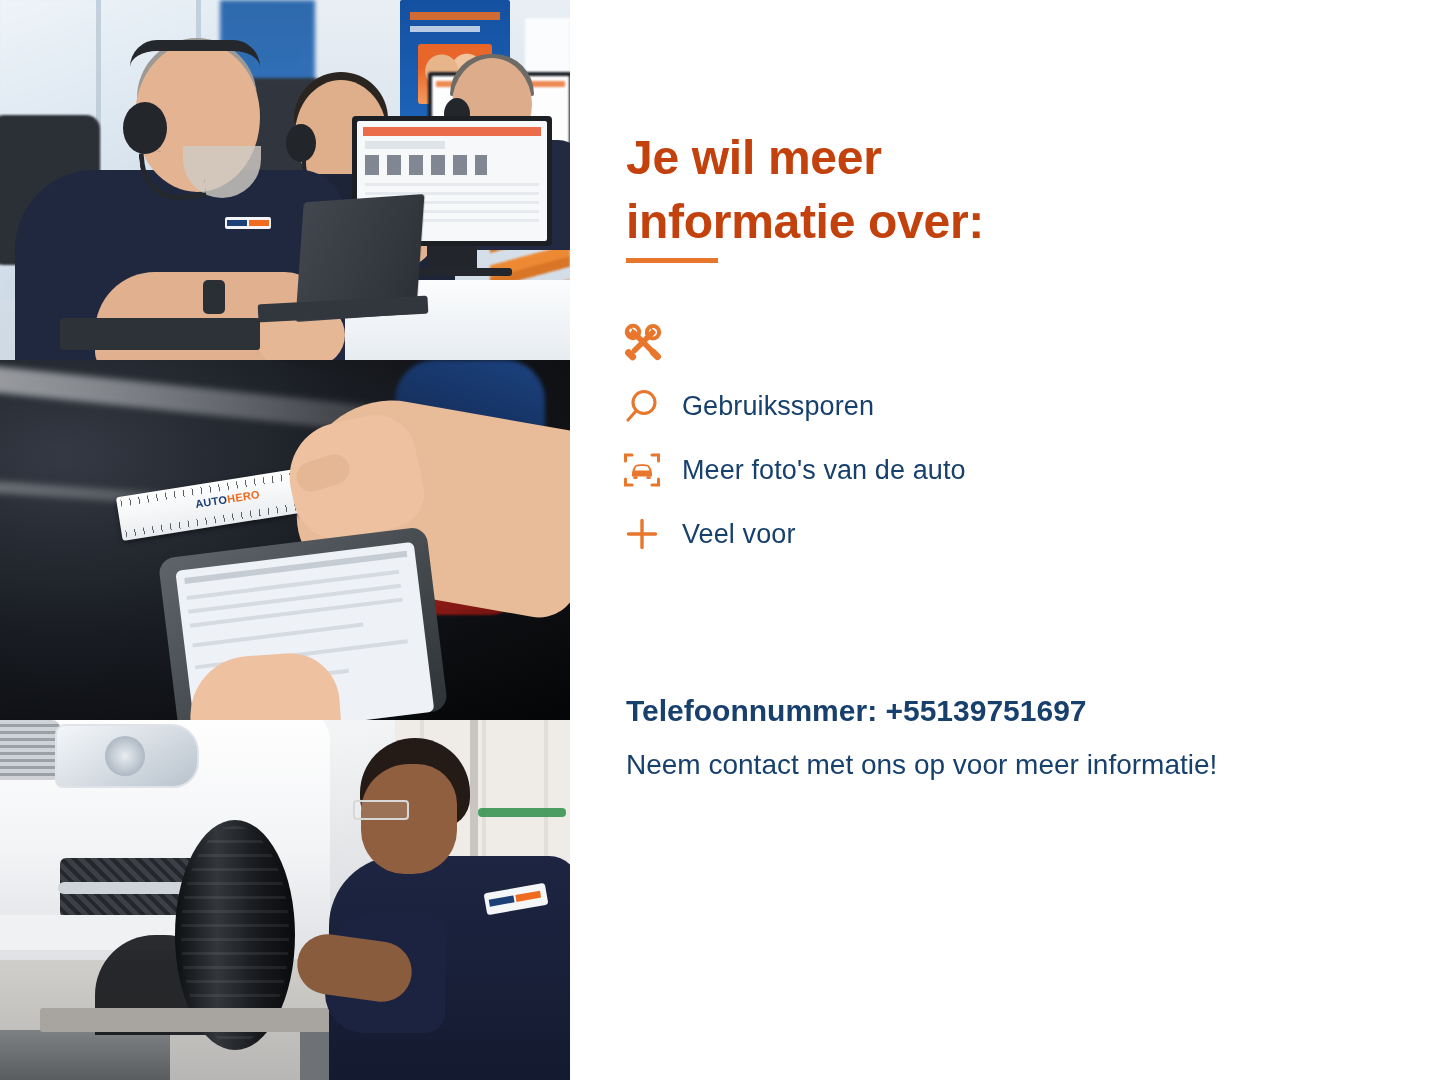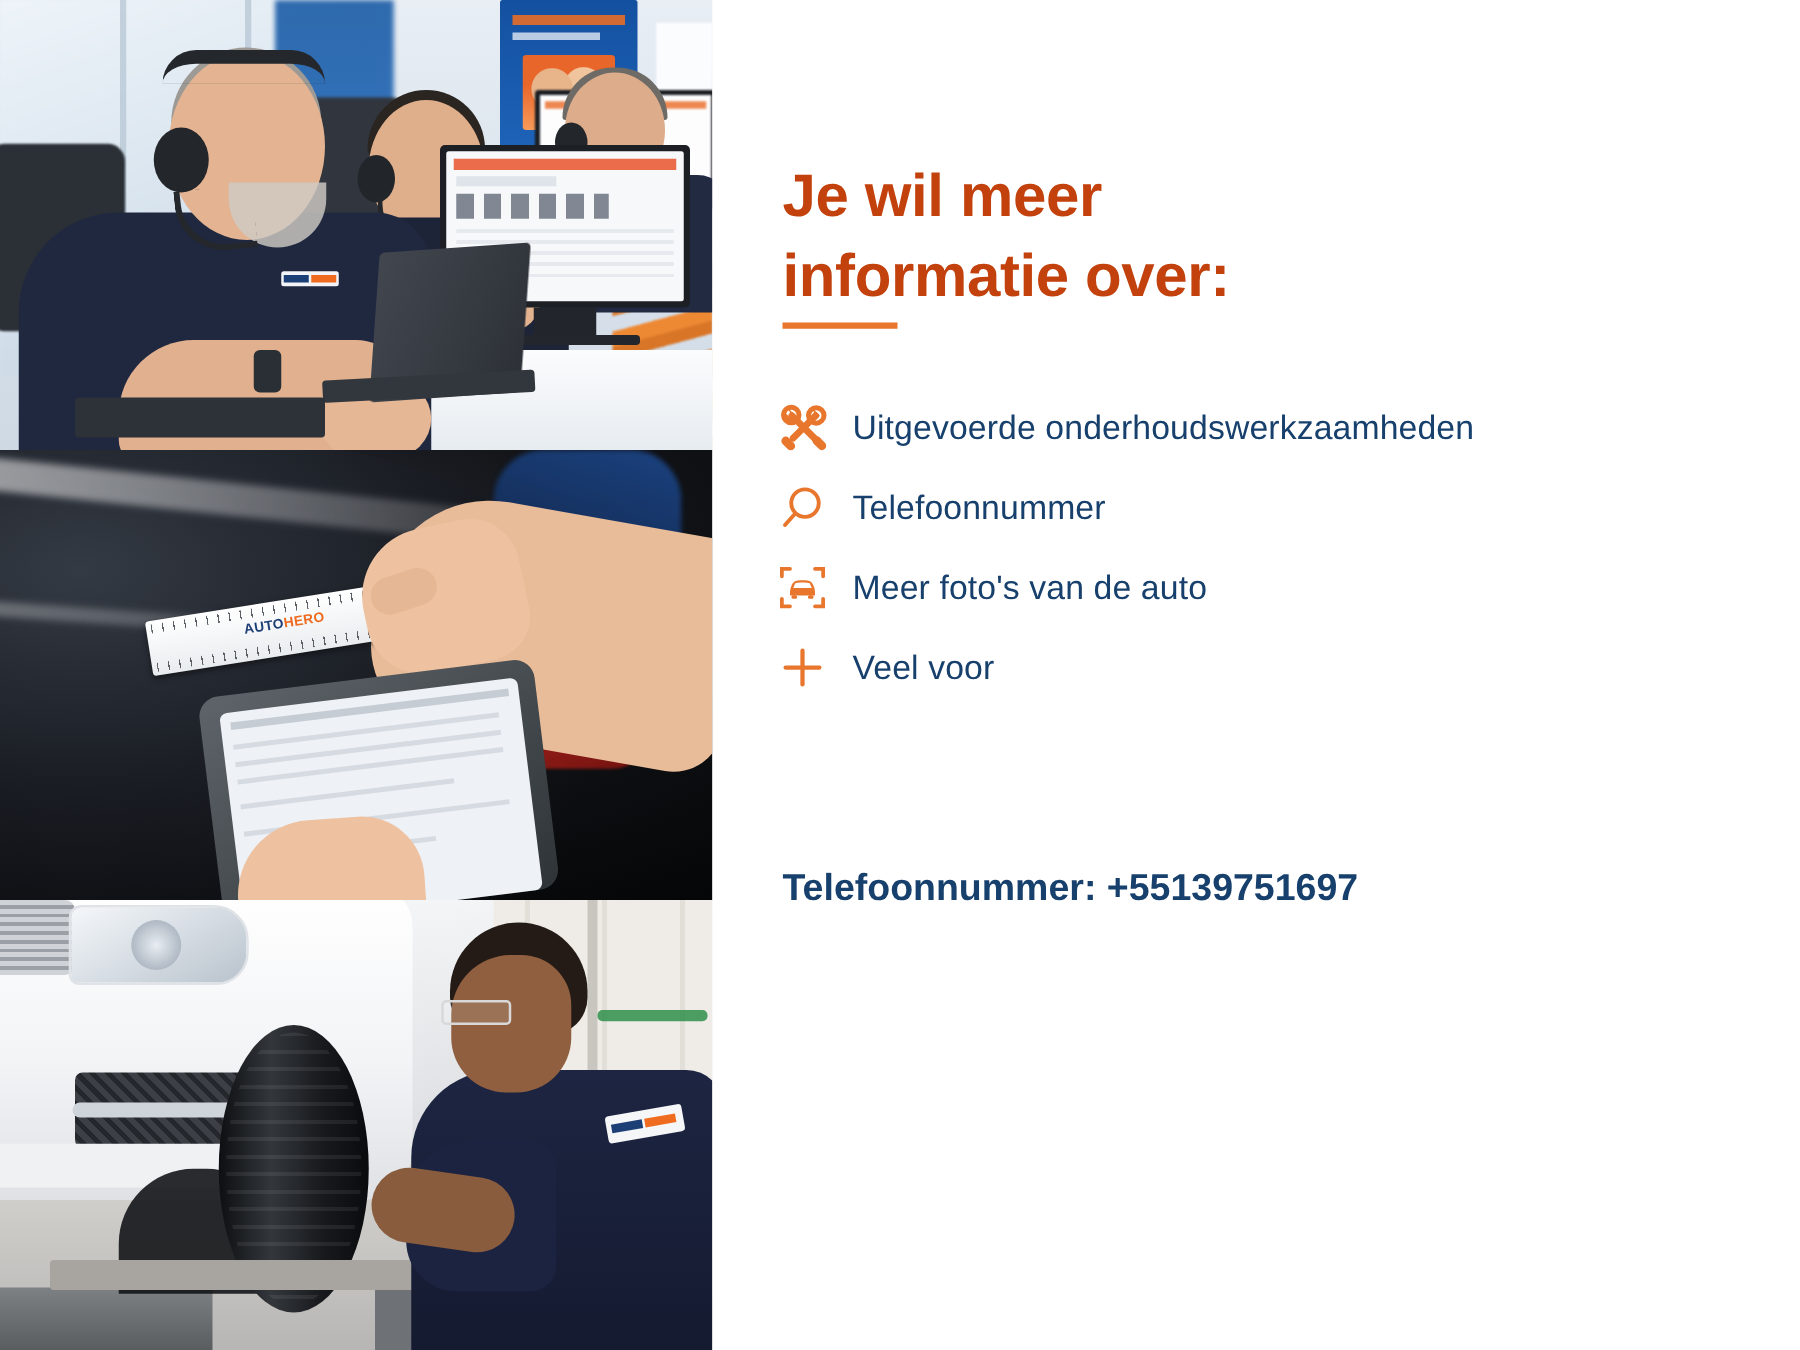--- a/index.html
+++ b/index.html
@@ -373,31 +373,30 @@
             </g>
             <path d="M6 3 L11.5 8.5 L8.5 11.5 L3 6 C1.5 10 4 15 8.5 15 L12 11.5 L8.5 8 Z" fill="#E8762C"></path>
             <circle cx="9" cy="9" r="6.2" fill="none" stroke="#E8762C" stroke-width="4"></circle>
             <path d="M5.2 5 L13 12.8" stroke="#fff" stroke-width="0" fill="none"></path>
             <circle cx="29" cy="9.3" r="6.2" fill="none" stroke="#E8762C" stroke-width="4"></circle>
             <path d="M26 3.5 L32 9.5 L29 12.5" fill="#E8762C"></path>
             <path d="M29.4 29.5 L33.5 33.6" stroke="#E8762C" stroke-width="7" stroke-linecap="round"></path>
             <path d="M4.6 29.8 L8.6 33.8" stroke="#E8762C" stroke-width="7" stroke-linecap="round"></path>
           </svg>
         </span>
-        <span class="tx">Uitgevoerde onderhoudswerkzaamheden</span>
       </div>
 
       <div class="feat">
         <span class="ic">
           <svg width="36" height="36" viewBox="0 0 36 36">
             <circle cx="20" cy="14.5" r="11" fill="none" stroke="#E8762C" stroke-width="3.1"></circle>
             <path d="M12 23 L4 32" stroke="#E8762C" stroke-width="3.1" stroke-linecap="round"></path>
           </svg>
         </span>
-        <span class="tx">Telefoonnummer</span>
+        <span class="tx">Gebruikssporen</span>
       </div>
 
       <div class="feat">
         <span class="ic">
           <svg width="36" height="36" viewBox="0 0 36 36">
             <g stroke="#E8762C" stroke-width="3" fill="none" stroke-linecap="round">
               <path d="M1.5 9 V3 H8"></path>
                 <path d="M28 3 H34.5 V9"></path>
               <path d="M34.5 27 V33 H28"></path>
                 <path d="M8 33 H1.5 V27"></path>
@@ -421,16 +420,17 @@
             </g>
           </svg>
         </span>
         <span class="tx">Veel voor</span>
       </div>
 
     </div>
 
     <div class="phone">Telefoonnummer: +55139751697</div>
     <div class="contact">
+      <div>Neem contact met ons op voor meer informatie!</div>
     </div>
 
   </div>
 </div>
 
 </body></html>

